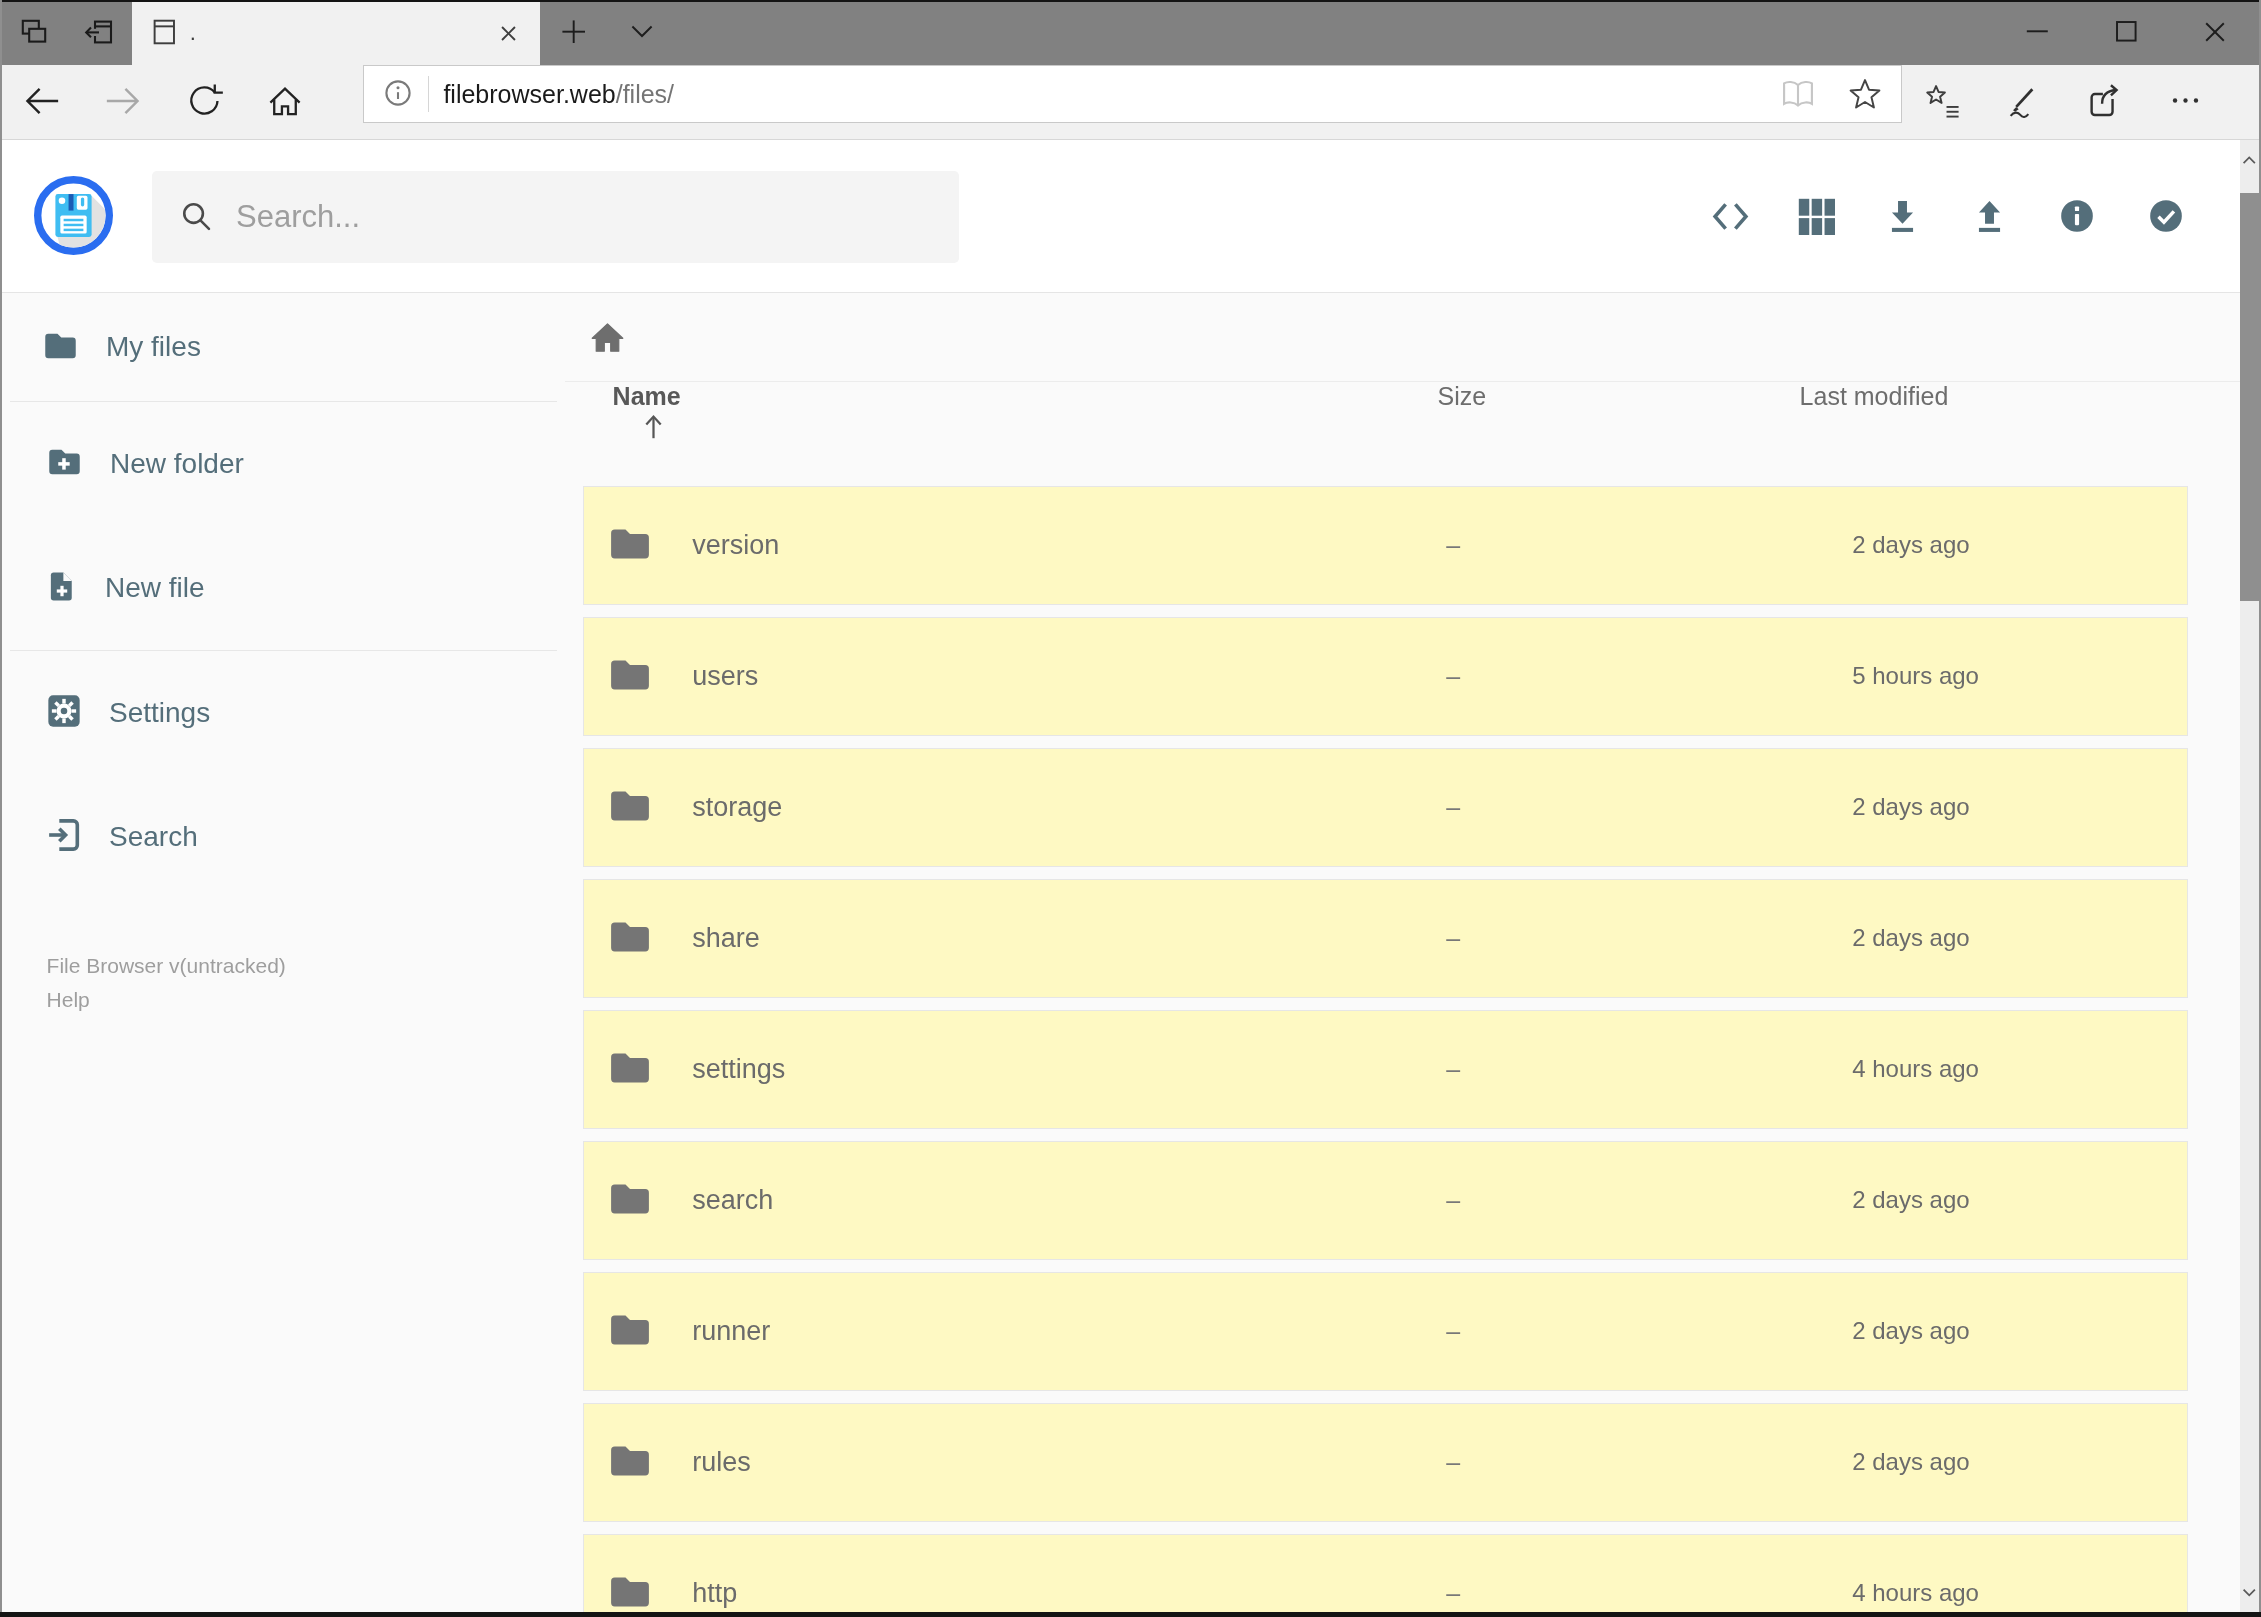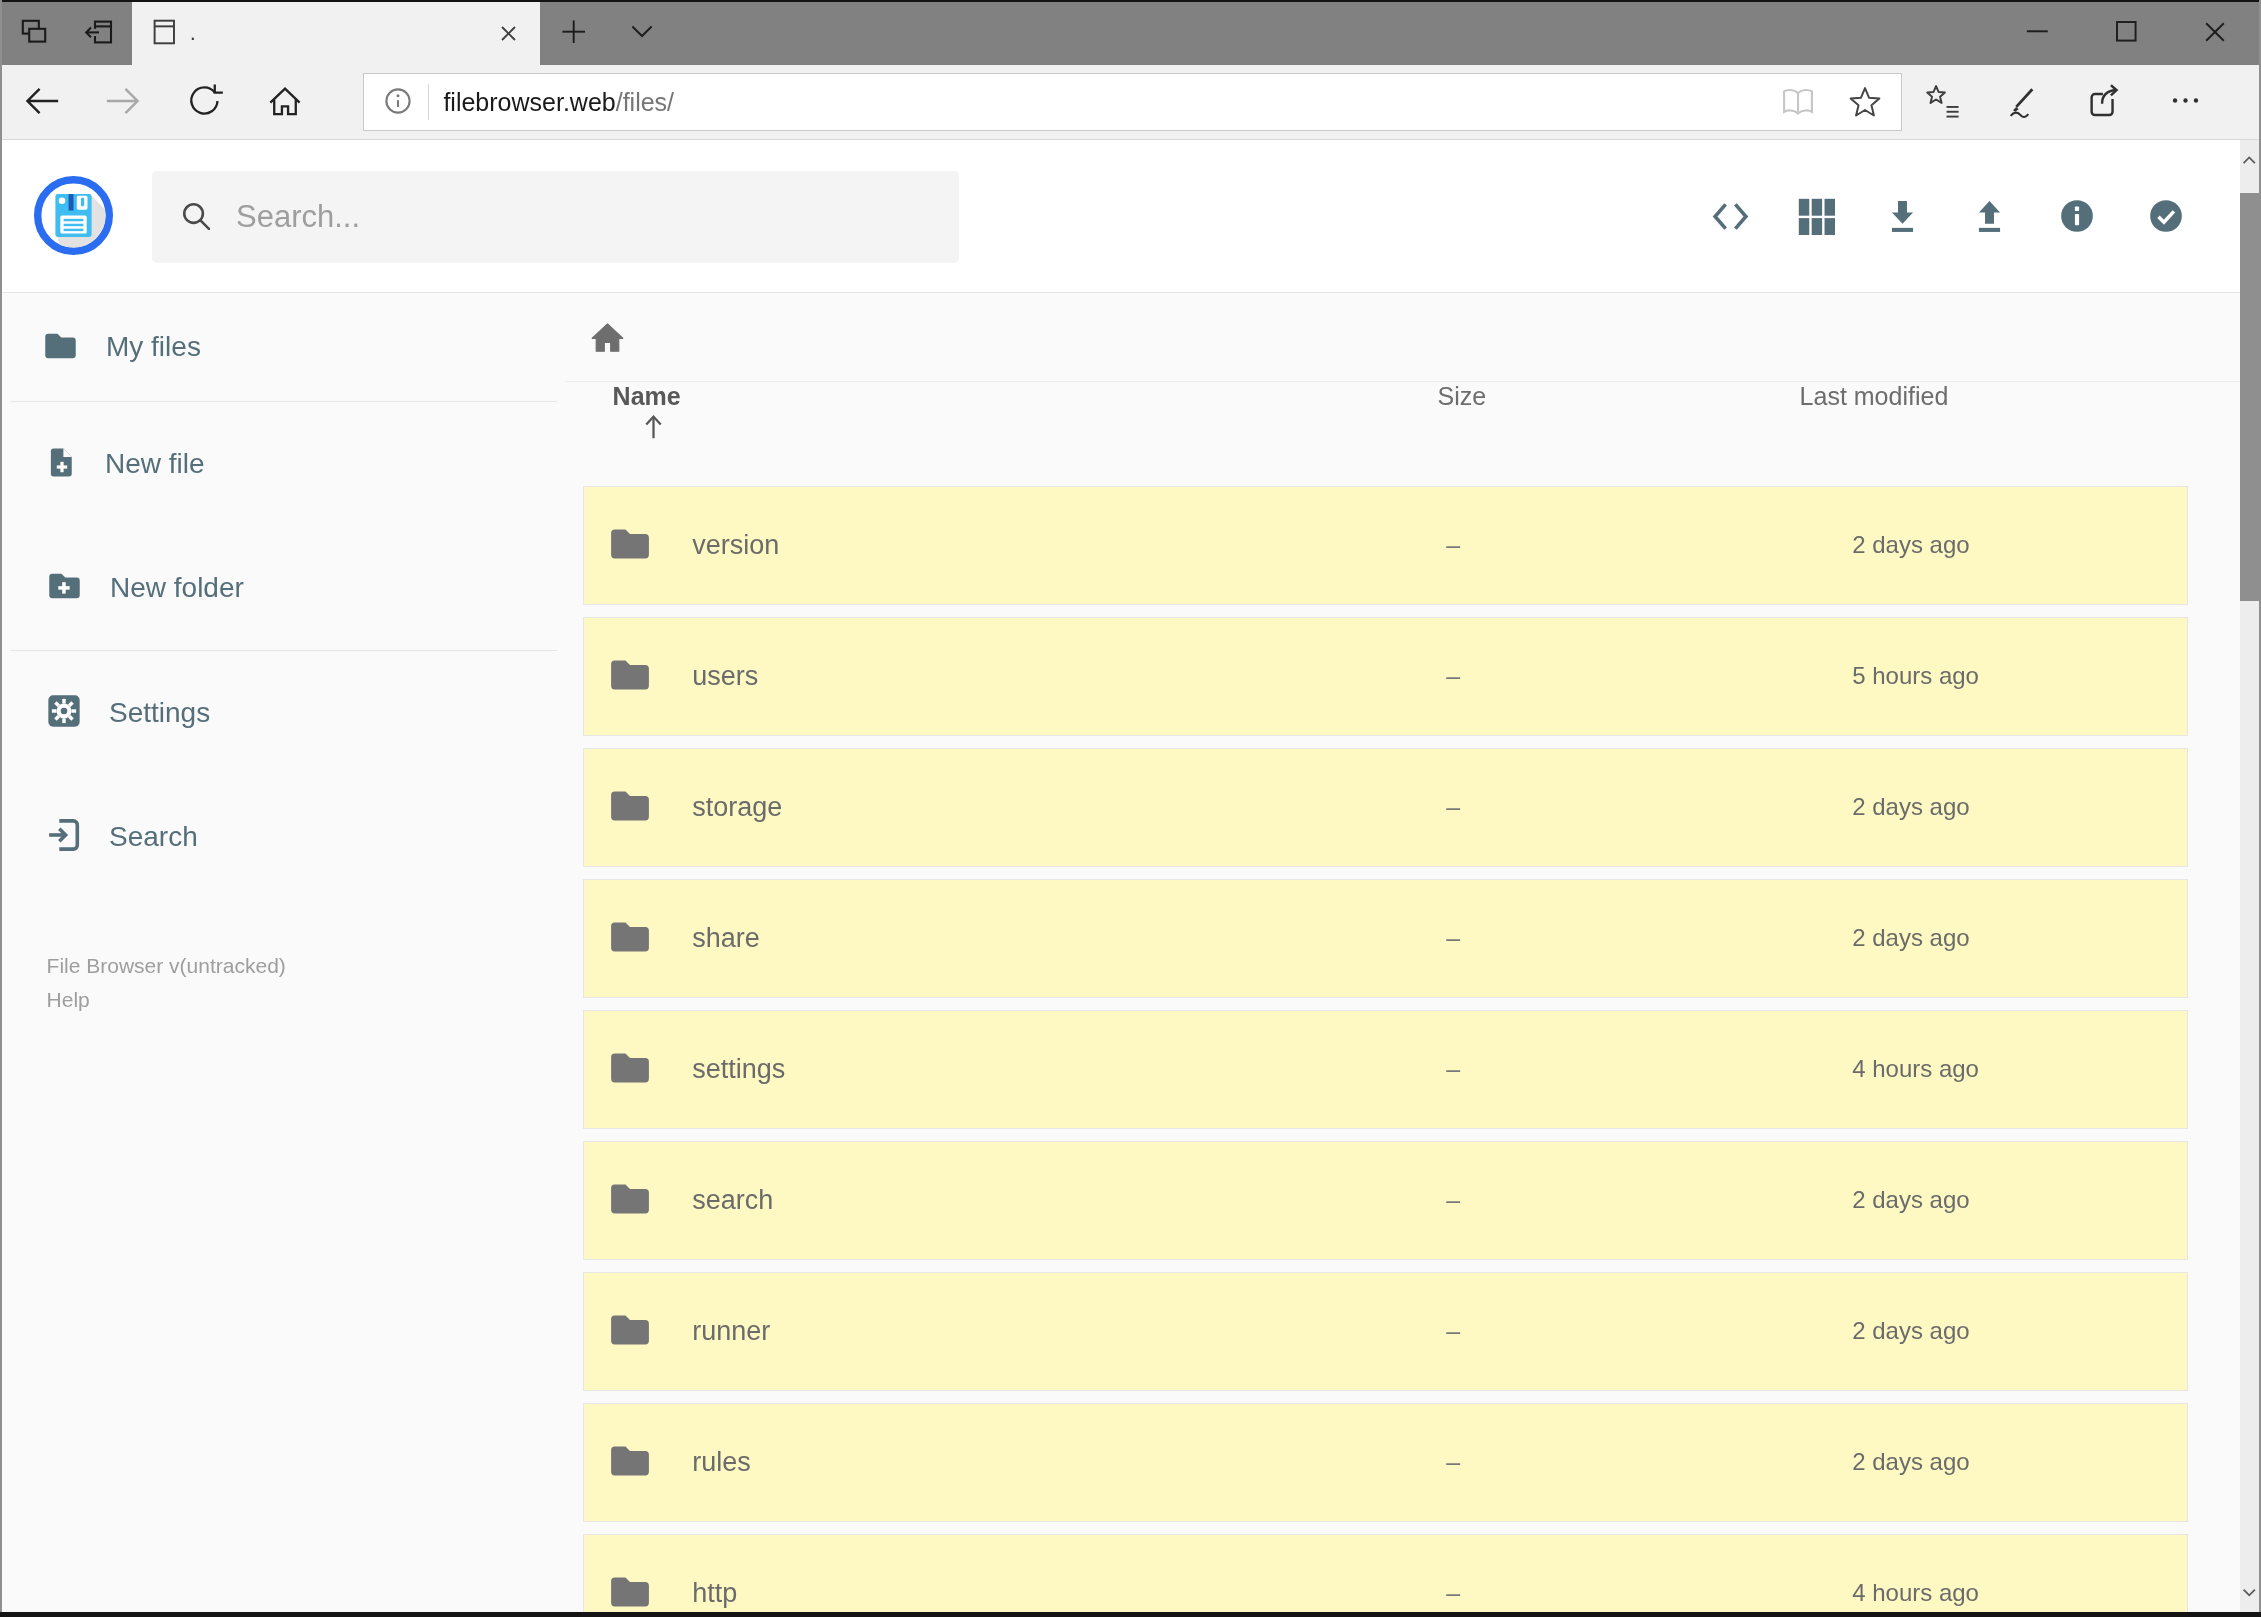--- a/index.html
+++ b/index.html
@@ -18,21 +18,21 @@
   .tb-btn{width:65px;display:flex;align-items:center;justify-content:center;cursor:pointer;}
   .tab{width:408px;background:#f1f1f1;display:flex;align-items:center;padding:0 13px 0 21px;}
   .tab-title{flex:1;margin-left:14.5px;font-size:22px;color:#3d3d3d;}
   .tab-close{width:36px;height:36px;display:flex;align-items:center;justify-content:center;cursor:pointer;}
   .newtab,.tablist{width:68px;display:flex;align-items:center;justify-content:center;cursor:pointer;}
   .tb-spacer{flex:1;}
   .winctrl{width:89px;display:flex;align-items:center;justify-content:center;cursor:pointer;}
 
   
   .navbar{position:absolute;left:1.6px;top:65px;width:2258px;height:75px;background:#f1f1f1;
-          border-bottom:0.8px solid #d7d7d7;display:flex;align-items:center;}
+          border-bottom:0.8px solid #d7d7d7;display:flex;}
   .nav-btn{width:81px;height:100%;display:flex;align-items:center;justify-content:center;cursor:pointer;}
   .addressbar{margin-left:37px;width:1539px;height:58px;background:#fff;border:0.8px solid #c9c9c9;
               display:flex;align-items:center;padding:0 18px;}
   .ab-sep{width:0.8px;height:36px;background:#d6d6d6;margin:0 14.5px;}
   .url{font-size:25px;white-space:nowrap;}
   .url .host{color:#1a1a1a;}
   .url .path{color:#757575;}
   .ab-spacer{flex:1;}
   .ab-icon{display:flex;align-items:center;justify-content:center;margin-left:31px;cursor:pointer;}
 
@@ -345,38 +345,38 @@
         <span>
           <svg width="37" height="32" viewBox="0 0 48 42">
               <path d="M4 9 a4 4 0 0 1 4-4 h12 l5 5 h15 a4 4 0 0 1 4 4 v19 a4 4 0 0 1 -4 4 H8 a4 4 0 0 1 -4 -4 z" fill="#546e7a"></path>
             </svg>
         </span>
         <span class="lbl">My files</span>
       </div>
       <div class="sb-div"></div>
       <div class="sb-item">
         <span>
+          <svg width="37" height="32" viewBox="0 0 48 42">
+              <path d="M4 9 a4 4 0 0 1 4-4 h12 l5 5 h15 a4 4 0 0 1 4 4 v19 a4 4 0 0 1 -4 4 H8 a4 4 0 0 1 -4 -4 z" fill="#546e7a"></path>
+              <rect x="21" y="16" width="4.6" height="15" fill="#fff"></rect>
+              <rect x="15.8" y="21.2" width="15" height="4.6" fill="#fff"></rect>
+            </svg>
+        </span>
+        <span class="lbl">New folder</span>
+      </div>
+      <div class="sb-item">
+        <span>
           <svg width="32" height="37" viewBox="0 0 46 48">
               <path d="M11 4 h14 l12 12 v24 a4 4 0 0 1 -4 4 H11 a4 4 0 0 1 -4 -4 V8 a4 4 0 0 1 4 -4 z" fill="#546e7a"></path>
               <polygon points="25,4 37,16 25,16" fill="#fafafa"></polygon>
               <rect x="20.7" y="23" width="4.6" height="15" fill="#fff"></rect>
               <rect x="15.5" y="28.2" width="15" height="4.6" fill="#fff"></rect>
             </svg>
         </span>
         <span class="lbl">New file</span>
-      </div>
-      <div class="sb-item">
-        <span>
-          <svg width="37" height="32" viewBox="0 0 48 42">
-              <path d="M4 9 a4 4 0 0 1 4-4 h12 l5 5 h15 a4 4 0 0 1 4 4 v19 a4 4 0 0 1 -4 4 H8 a4 4 0 0 1 -4 -4 z" fill="#546e7a"></path>
-              <rect x="21" y="16" width="4.6" height="15" fill="#fff"></rect>
-              <rect x="15.8" y="21.2" width="15" height="4.6" fill="#fff"></rect>
-            </svg>
-        </span>
-        <span class="lbl">New folder</span>
       </div>
       <div class="sb-div"></div>
       <div class="sb-item">
         <span>
           <svg width="36" height="36" viewBox="0 0 46 46">
               <rect x="3" y="3" width="40" height="40" rx="6" fill="#546e7a"></rect>
               <g fill="#fff">
                 <circle cx="23" cy="23" r="9.5"></circle>
                 <rect x="20.8" y="7.5" width="4.4" height="6"></rect>
                 <rect x="20.8" y="7.5" width="4.4" height="6" transform="rotate(45 23 23)"></rect>

